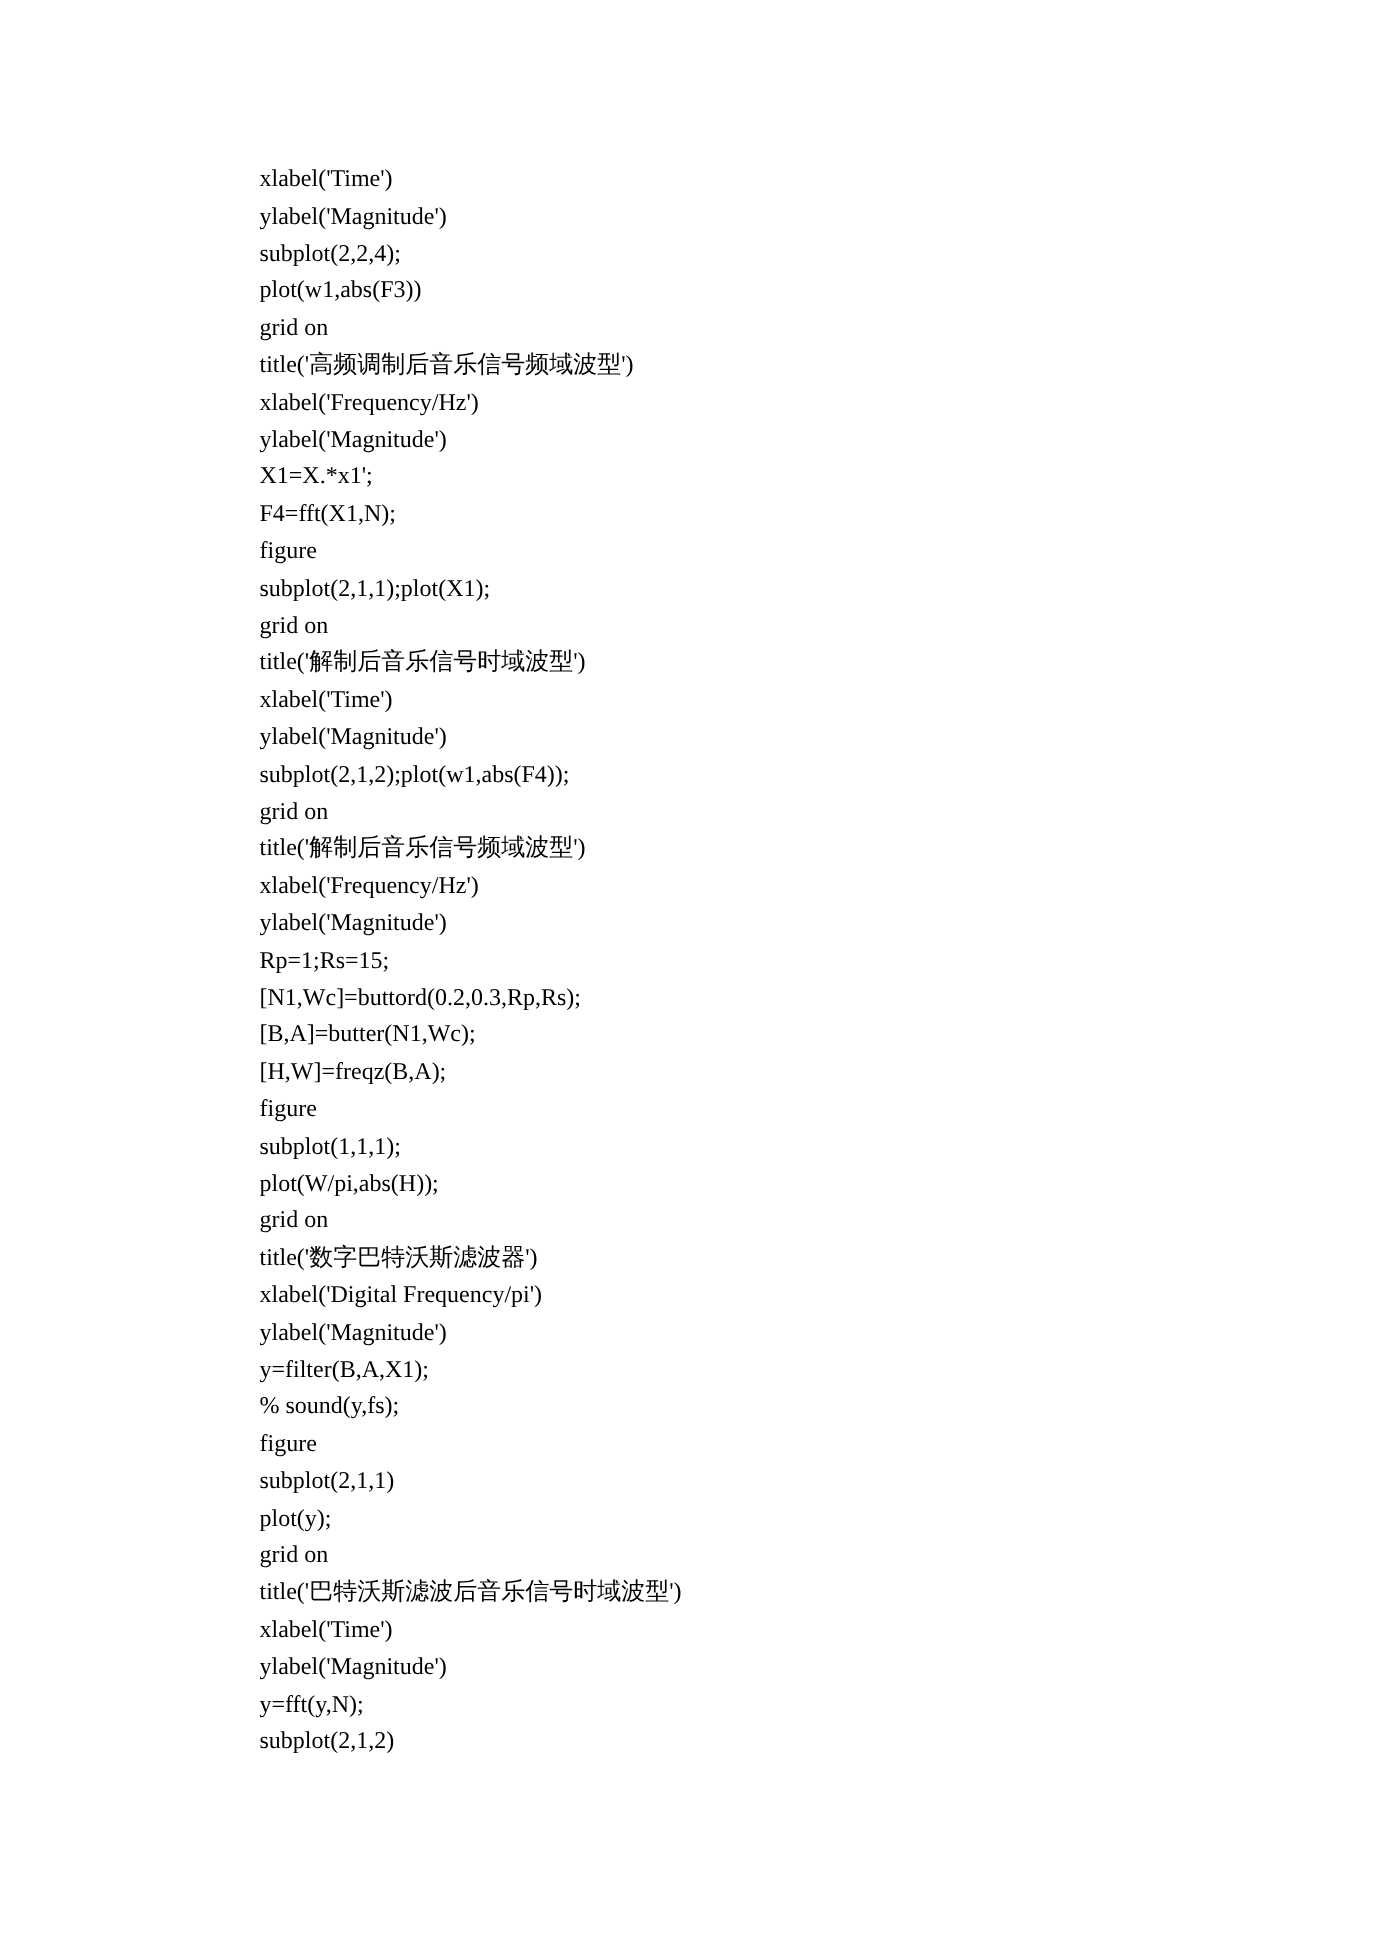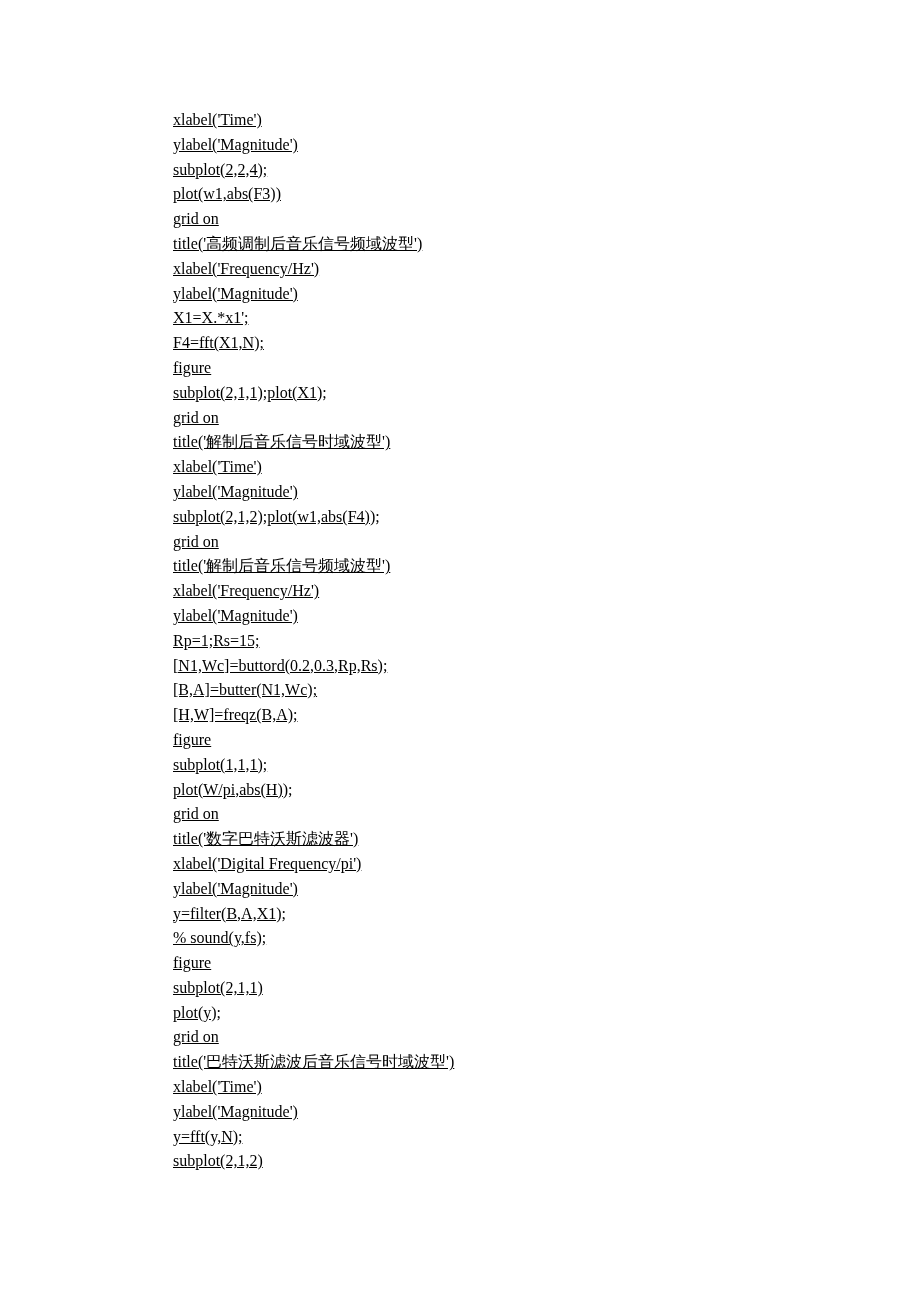--- a/index.html
+++ b/index.html
@@ -13,21 +13,20 @@
       height: 1302px;
       font-family: "Times New Roman", "SimSun", serif;
       font-size: 16px;
       line-height: 1.55;
       color: #000000;
       padding: 108px 0 0 173px;
     }
     .code-line {
       white-space: pre;
       display: block;
-      text-decoration: underline;
     }
     .blank-line {
       height: 24px;
     }
   </style>
 </head>
 <body>
 
 <div id="code-container"><span class="code-line">xlabel('Time')</span><span class="code-line">ylabel('Magnitude')</span><span class="code-line">subplot(2,2,4);</span><span class="code-line">plot(w1,abs(F3))</span><span class="code-line">grid on</span><span class="code-line">title('高频调制后音乐信号频域波型')</span><span class="code-line">xlabel('Frequency/Hz')</span><span class="code-line">ylabel('Magnitude')</span><span class="code-line">X1=X.*x1';</span><span class="code-line">F4=fft(X1,N);</span><span class="code-line">figure</span><span class="code-line">subplot(2,1,1);plot(X1);</span><span class="code-line">grid on</span><span class="code-line">title('解制后音乐信号时域波型')</span><span class="code-line">xlabel('Time')</span><span class="code-line">ylabel('Magnitude')</span><span class="code-line">subplot(2,1,2);plot(w1,abs(F4));</span><span class="code-line">grid on</span><span class="code-line">title('解制后音乐信号频域波型')</span><span class="code-line">xlabel('Frequency/Hz')</span><span class="code-line">ylabel('Magnitude')</span><span class="code-line">Rp=1;Rs=15;</span><span class="code-line">[N1,Wc]=buttord(0.2,0.3,Rp,Rs);</span><span class="code-line">[B,A]=butter(N1,Wc);</span><span class="code-line">[H,W]=freqz(B,A);</span><span class="code-line">figure</span><span class="code-line">subplot(1,1,1);</span><span class="code-line">plot(W/pi,abs(H));</span><span class="code-line">grid on</span><span class="code-line">title('数字巴特沃斯滤波器')</span><span class="code-line">xlabel('Digital Frequency/pi')</span><span class="code-line">ylabel('Magnitude')</span><span class="blank-line"></span><span class="code-line">y=filter(B,A,X1);</span><span class="code-line">% sound(y,fs);</span><span class="code-line">figure</span><span class="code-line">subplot(2,1,1)</span><span class="code-line">plot(y);</span><span class="code-line">grid on</span><span class="code-line">title('巴特沃斯滤波后音乐信号时域波型')</span><span class="code-line">xlabel('Time')</span><span class="code-line">ylabel('Magnitude')</span><span class="code-line">y=fft(y,N);</span><span class="code-line">subplot(2,1,2)</span></div>
 

